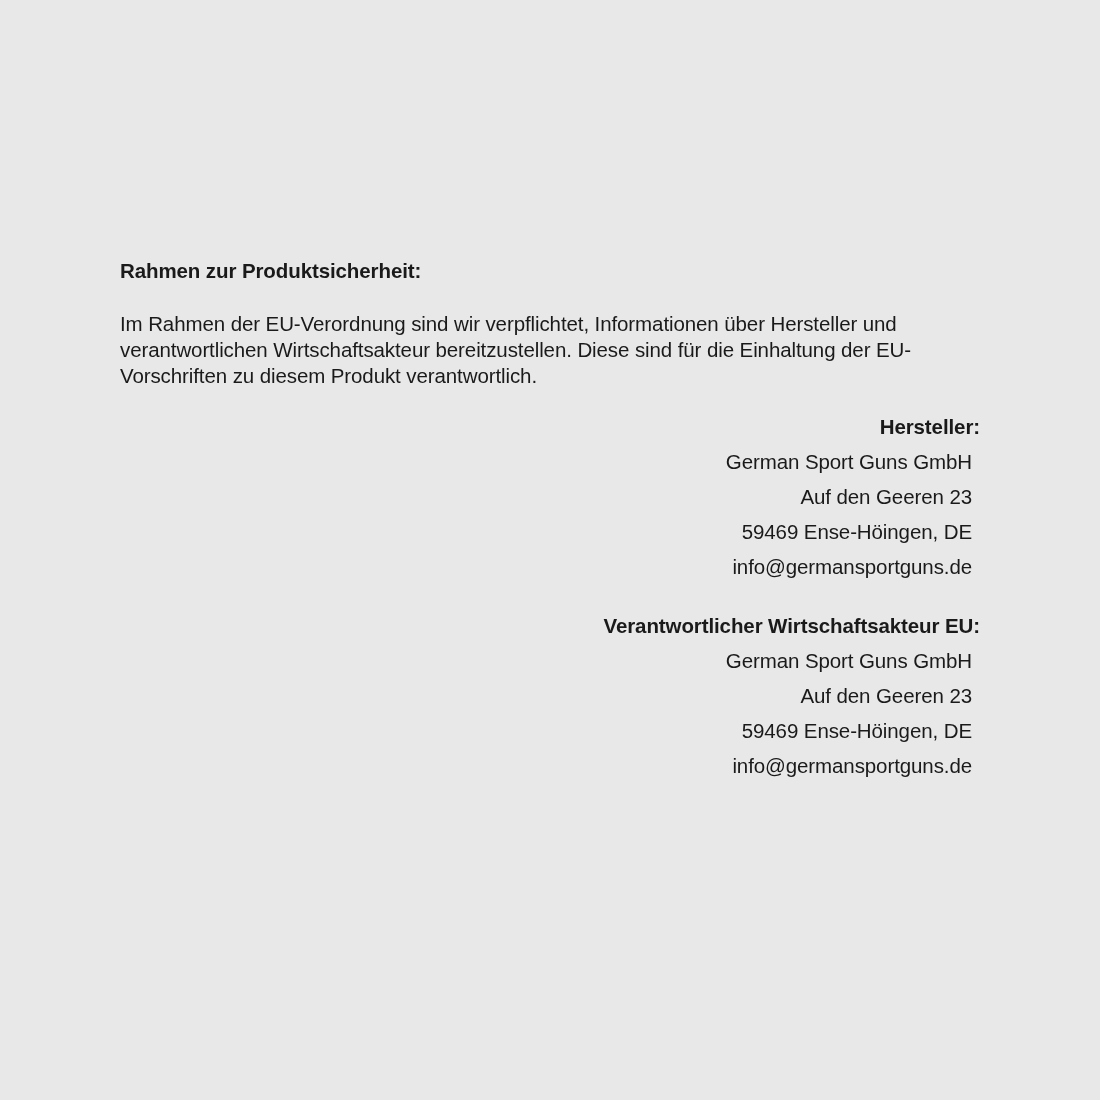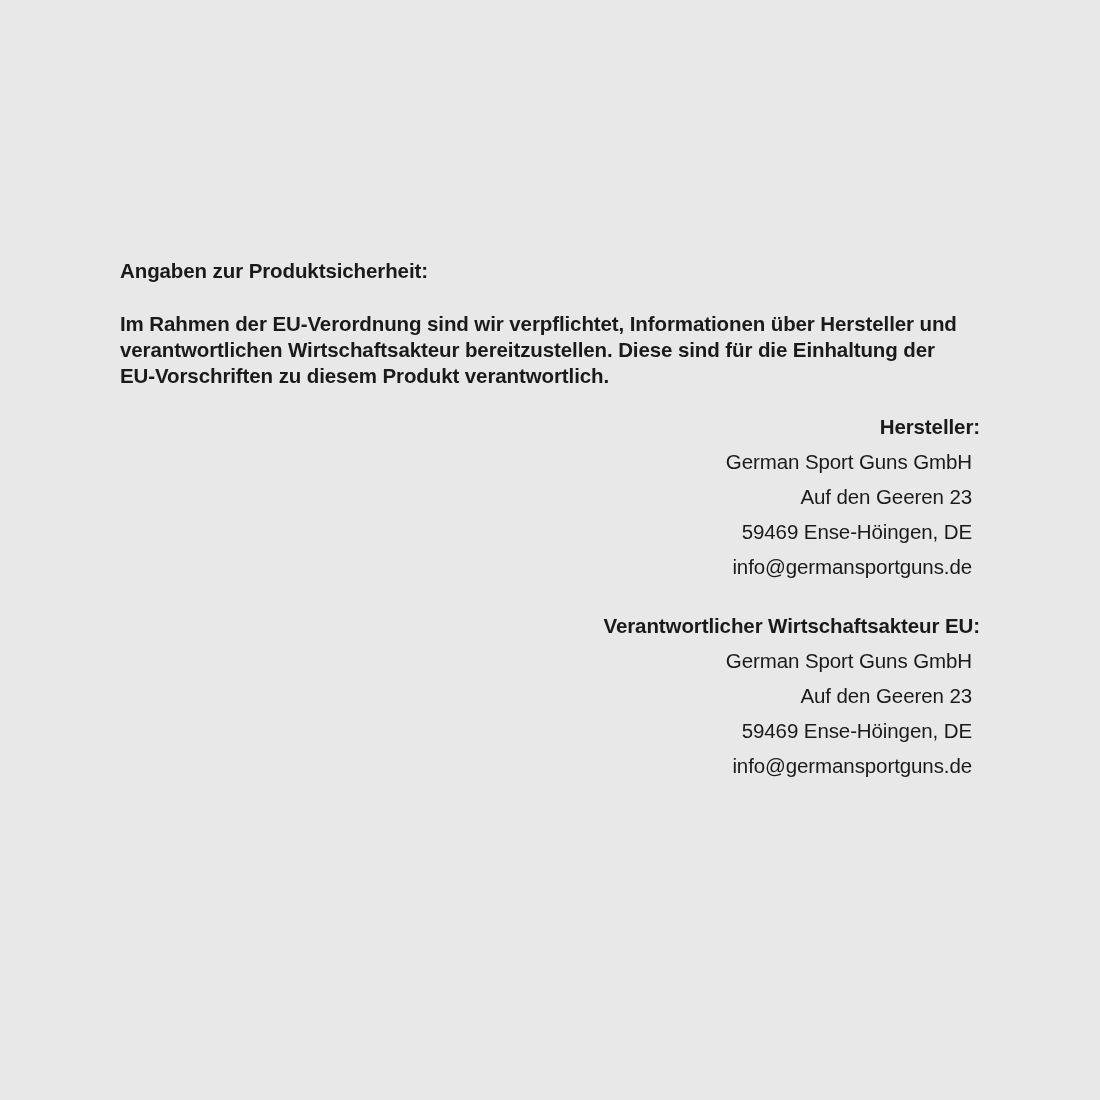--- a/index.html
+++ b/index.html
@@ -28,21 +28,21 @@
   }
   .section-heading {
     font-size: 20.5px;
     font-weight: bold;
     line-height: 1.3;
     letter-spacing: -0.1px;
     margin: 0;
   }
   .intro {
     font-size: 20.5px;
-    font-weight: bold;
+    font-weight: normal;
     line-height: 26px;
     letter-spacing: -0.1px;
     margin: 0;
     max-width: 850px;
   }
   .block {
     margin: 0;
     text-align: right;
   }
   .block-title {
@@ -61,21 +61,21 @@
   }
   .gap-intro { height: 26px; }
   .gap-block { height: 24px; }
 </style>
 </head>
 <body>
 
 <div class="page">
   <div class="content">
 
-    <p class="section-heading">Angaben zur Produktsicherheit:</p>
+    <p class="section-heading">Rahmen zur Produktsicherheit:</p>
 
     <div class="gap-intro"></div>
 
     <p class="intro">Im Rahmen der EU-Verordnung sind wir verpflichtet, Informationen über Hersteller und verantwortlichen Wirtschaftsakteur bereitzustellen. Diese sind für die Einhaltung der EU-Vorschriften zu diesem Produkt verantwortlich.</p>
 
     <div class="gap-block"></div>
 
     <div class="block">
       <p class="block-title">Hersteller:</p>
       <p class="block-line">German Sport Guns GmbH</p>

